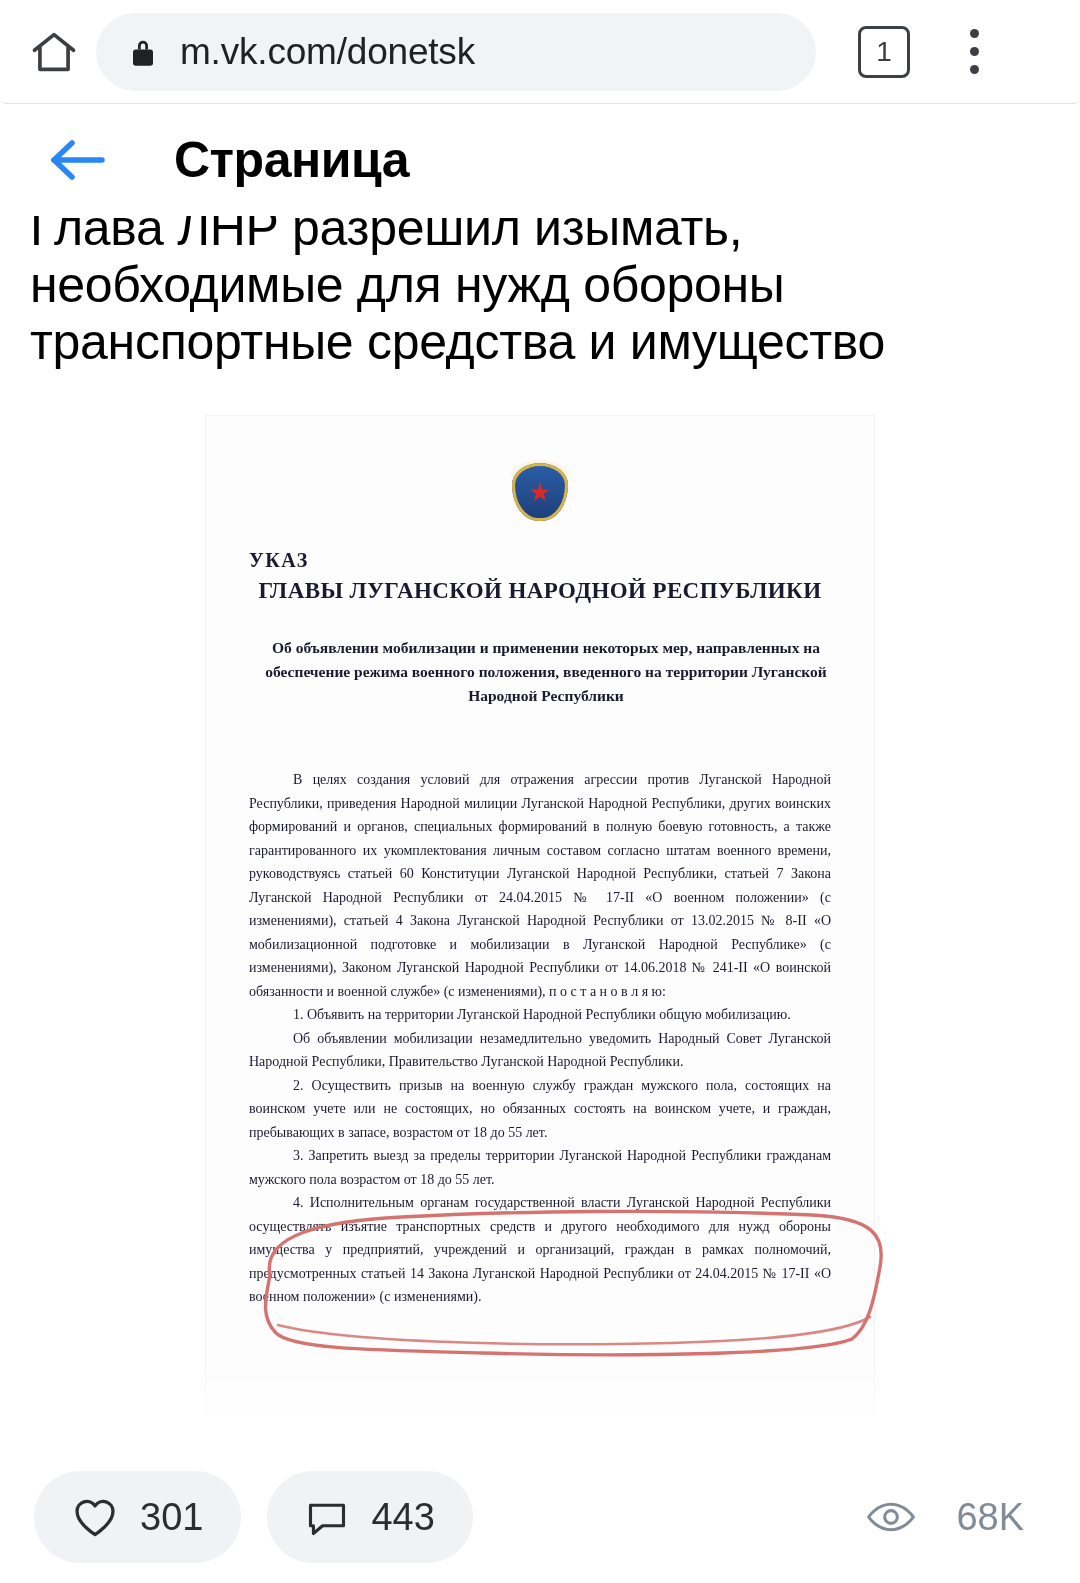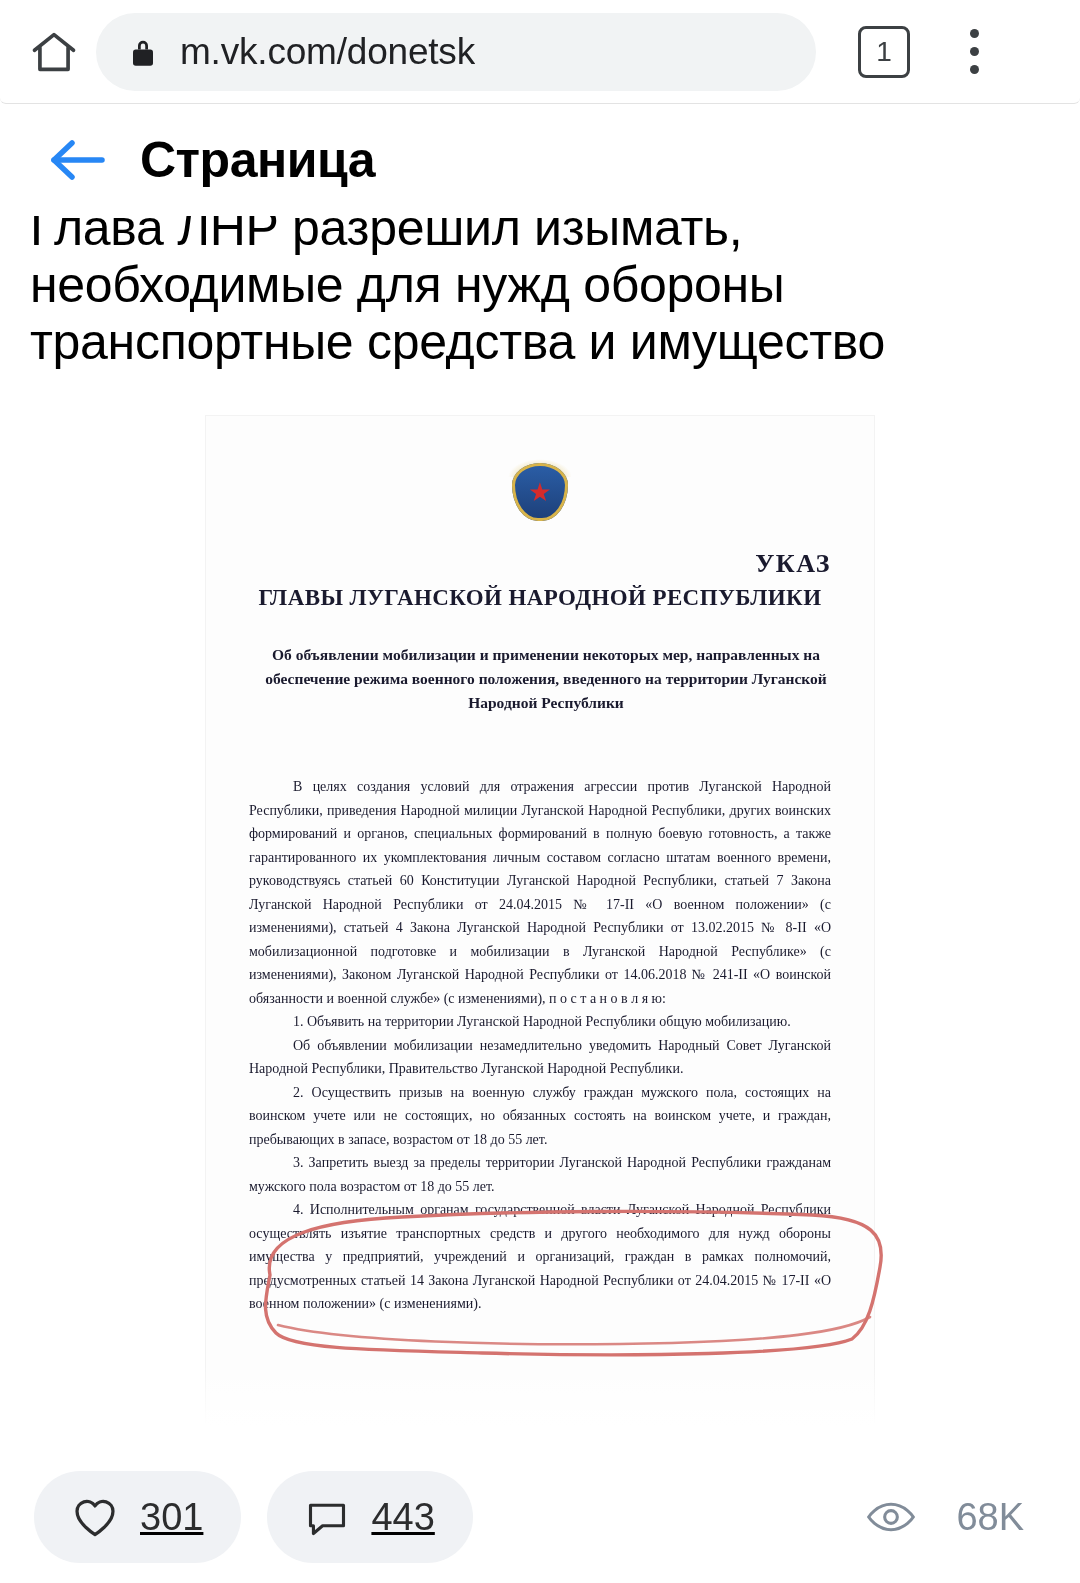--- a/index.html
+++ b/index.html
@@ -83,20 +83,21 @@
   }
 
   
   .page-header {
     height: 112px;
     flex: 0 0 112px;
     display: flex;
     align-items: center;
     padding: 0 44px;
     background: #ffffff;
+    gap: 34px;
   }
   .back-arrow {
     width: 66px; height: 66px;
     flex: 0 0 66px;
     display: flex; align-items: center; justify-content: center;
     margin-right: 30px;
   }
   .page-title {
     font-size: 50px;
     font-weight: bold;
@@ -162,24 +163,24 @@
     font-size: 26px;
     line-height: 26px;
   }
   .emblem .ray {
     position: absolute; left: 50%; top: 0;
     transform: translateX(-50%);
     width: 64px; height: 18px;
     background: radial-gradient(ellipse at 50% 100%, #e0c463 0%, rgba(224,196,99,0) 70%);
   }
   .doc-kind {
-    text-align: right;
+    text-align: left;
     font-family: "Liberation Serif", serif;
     font-weight: bold;
-    font-size: 26px;
+    font-size: 20px;
     letter-spacing: 1.5px;
     margin-bottom: 6px;
   }
   .doc-org {
     text-align: center;
     font-family: "Liberation Serif", serif;
     font-weight: bold;
     font-size: 23px;
     letter-spacing: 0.4px;
     margin-bottom: 32px;
@@ -229,21 +230,20 @@
     gap: 26px;
   }
   .pill {
     height: 92px;
     background: #f0f2f5;
     border-radius: 46px;
     display: flex;
     align-items: center;
     padding: 0 38px;
     gap: 22px;
-    text-decoration: underline;
   }
   .pill .label {
     font-size: 38px;
     color: #2c2d2e;
   }
   .views {
     margin-left: auto;
     display: flex;
     align-items: center;
     gap: 40px;

